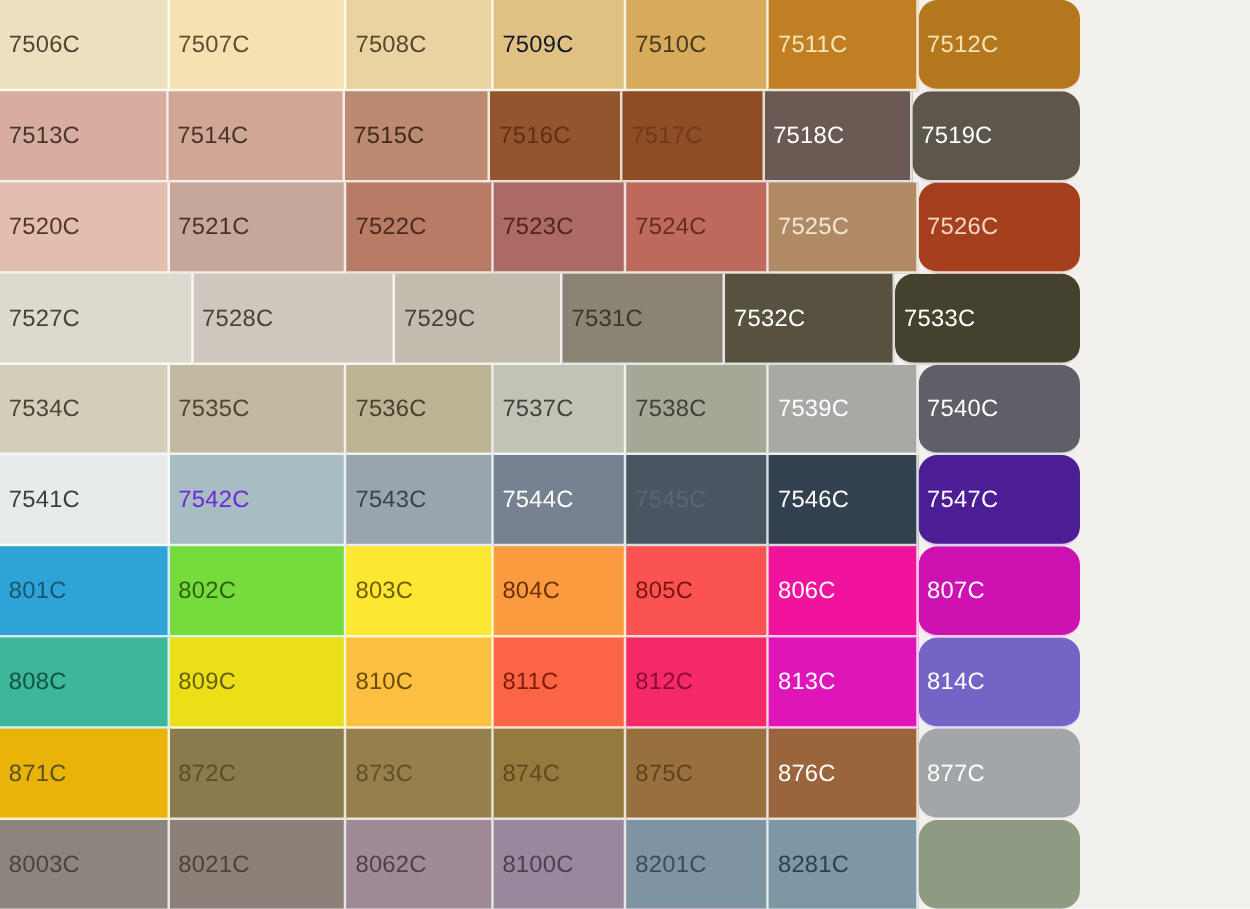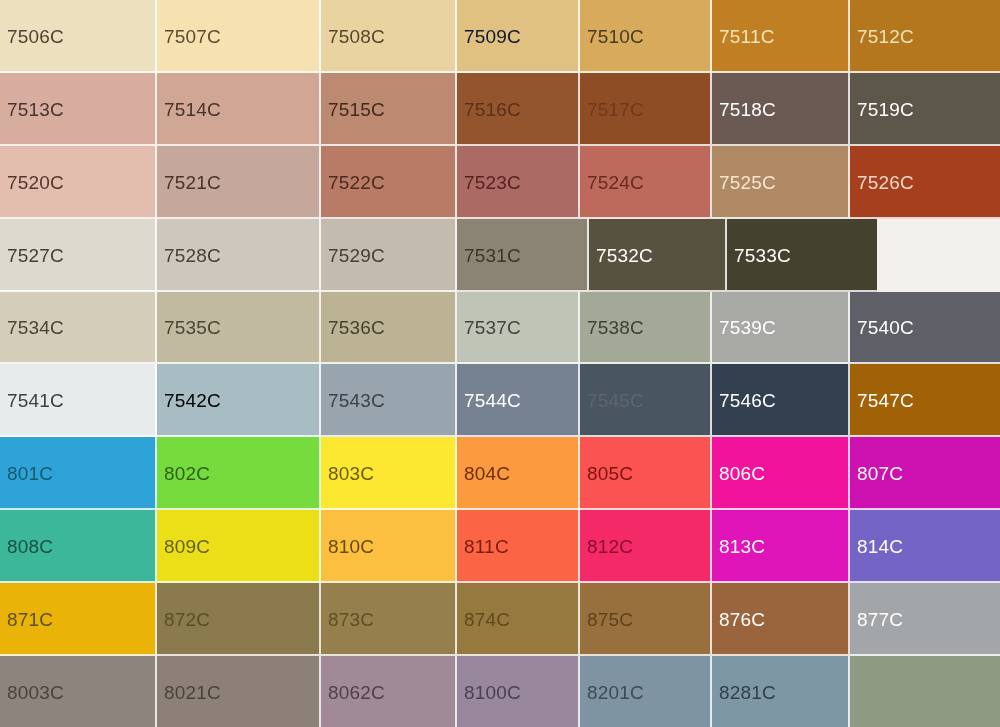--- a/index.html
+++ b/index.html
@@ -14,21 +14,21 @@
     font-family: "Liberation Sans", sans-serif;
   }
   #swatch-grid {
     position: relative;
     width: 1000px;
     height: 727px;
     background: #f2f0ec;
   }
   .swatch-row {
     display: flex;
-    width: 1000px;
+    width: 864px;
     box-sizing: border-box;
     text-decoration: underline;
   }
   .swatch-cell {
     position: relative;
     box-sizing: border-box;
     border-right: 2px solid rgba(255,255,255,0.80);
     border-bottom: 2px solid rgba(255,255,255,0.80);
     overflow: hidden;
   }
@@ -47,21 +47,21 @@
     white-space: nowrap;
     pointer-events: none;
   }
   
   .c0 { width: 157px; }
   .c1 { width: 164px; }
   .c2 { width: 136px; }
   .c3 { width: 123px; }
   .c4 { width: 132px; }
   .c5 { width: 138px; }
-  .c6 { width: 150px; }
+  .c6 { width: 150px; border-radius: 15px; }
 </style>
 </head>
 <body>
 
 <div id="swatch-grid">
     <div class="swatch-row" style="height: 73px;">
       <div class="swatch-cell c0" style="height: 73px; background-color: rgb(236, 224, 191);">
         <span class="swatch-label" style="color: rgb(77, 68, 52);">7506C</span>
       </div>
       <div class="swatch-cell c1" style="height: 73px; background-color: rgb(246, 226, 176);">
@@ -170,35 +170,35 @@
       </div>
       <div class="swatch-cell c6" style="height: 72px; background-color: rgb(95, 95, 104);">
         <span class="swatch-label" style="color: rgb(255, 255, 255);">7540C</span>
       </div>
     </div>
     <div class="swatch-row" style="height: 73px;">
       <div class="swatch-cell c0" style="height: 73px; background-color: rgb(231, 235, 235);">
         <span class="swatch-label" style="color: rgb(59, 63, 66);">7541C</span>
       </div>
       <div class="swatch-cell c1" style="height: 73px; background-color: rgb(168, 188, 196);">
-        <span class="swatch-label" style="color: #000000;">7542C</span>
+        <span class="swatch-label" style="color: #6d28d9;">7542C</span>
       </div>
       <div class="swatch-cell c2" style="height: 73px; background-color: rgb(152, 164, 174);">
         <span class="swatch-label" style="color: rgb(58, 67, 75);">7543C</span>
       </div>
       <div class="swatch-cell c3" style="height: 73px; background-color: rgb(118, 130, 145);">
         <span class="swatch-label" style="color: rgb(255, 255, 255);">7544C</span>
       </div>
       <div class="swatch-cell c4" style="height: 73px; background-color: rgb(74, 85, 98);">
         <span class="swatch-label" style="color: rgb(92, 102, 115);">7545C</span>
       </div>
       <div class="swatch-cell c5" style="height: 73px; background-color: rgb(51, 64, 79);">
         <span class="swatch-label" style="color: rgb(255, 255, 255);">7546C</span>
       </div>
-      <div class="swatch-cell c6" style="height: 73px; background-color: #a16207;">
+      <div class="swatch-cell c6" style="height: 73px; background-color: #4c1d95;">
         <span class="swatch-label" style="color: rgb(255, 255, 255);">7547C</span>
       </div>
     </div>
     <div class="swatch-row" style="height: 73px;">
       <div class="swatch-cell c0" style="height: 73px; background-color: rgb(46, 163, 216);">
         <span class="swatch-label" style="color: rgb(22, 89, 111);">801C</span>
       </div>
       <div class="swatch-cell c1" style="height: 73px; background-color: rgb(118, 220, 61);">
         <span class="swatch-label" style="color: rgb(47, 95, 18);">802C</span>
       </div>

